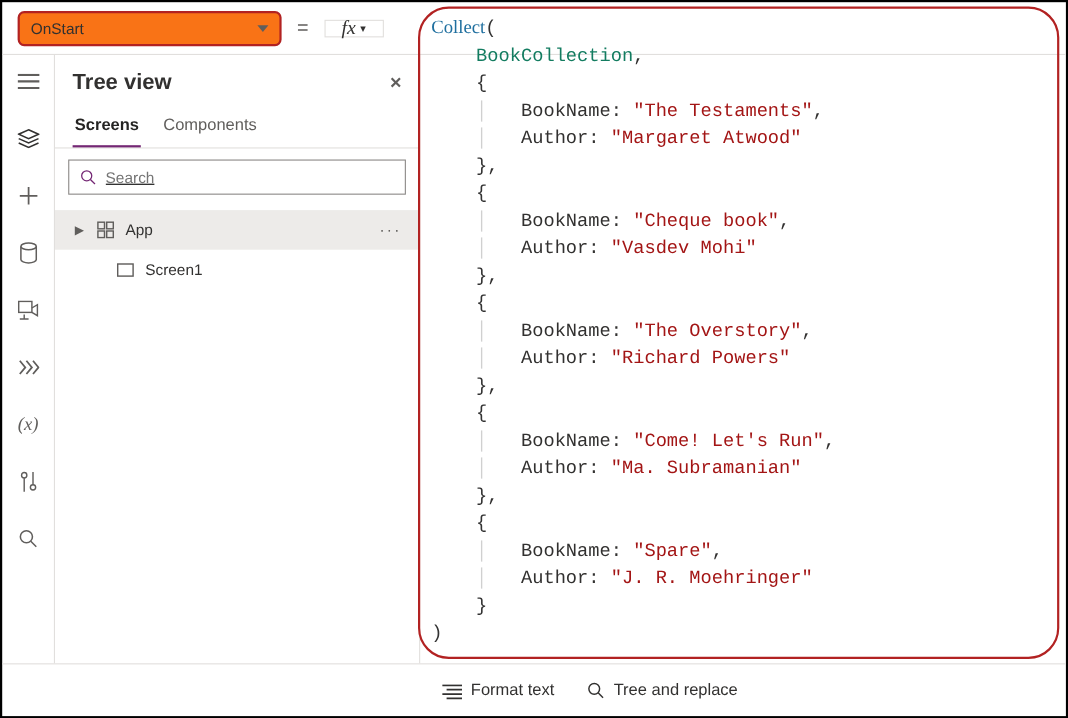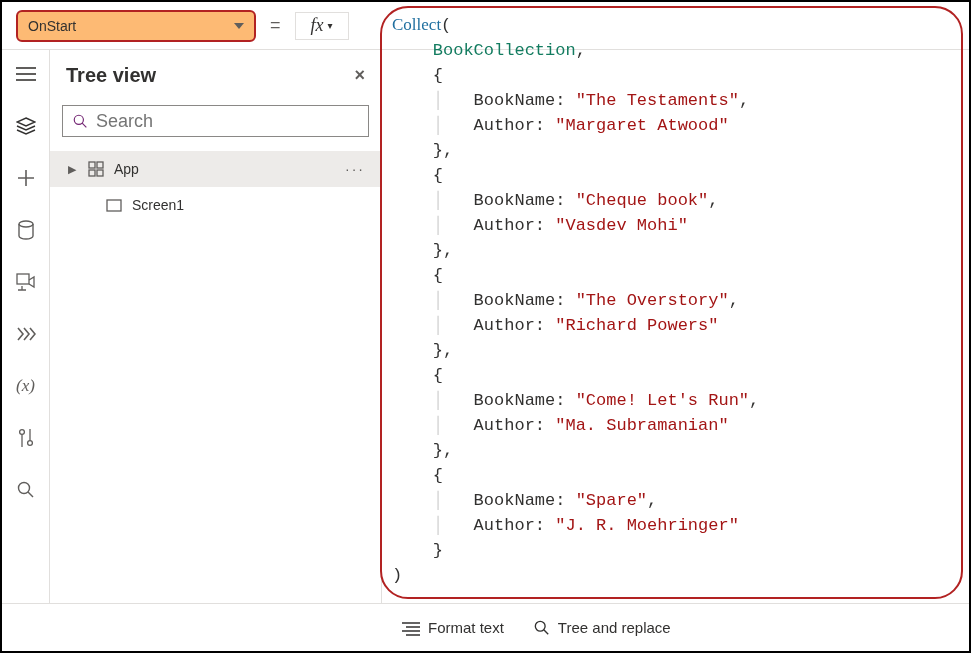--- a/index.html
+++ b/index.html
@@ -24,26 +24,26 @@
 .prop-selector {
   width: 240px;
   height: 32px;
   border: 2px solid #b22222;
   border-radius: 6px;
   display: flex;
   align-items: center;
   justify-content: space-between;
   padding: 0 10px;
   margin-left: 10px;
-  background: #fdba74;
+  background: #f97316;
 }
 .equals { font-size: 18px; color: #605e5c; padding: 0 6px; }
 .fx-box {
   border: 1px solid #e1dfdd;
-  height: 28px;
+  height: 16px;
   width: 54px;
   display: flex;
   align-items: center;
   justify-content: center;
   gap: 4px;
   font-style: italic;
   font-family: "Times New Roman", serif;
   font-size: 18px;
 }
 .fx-box .chev { font-size: 10px; font-style: normal; }
@@ -116,21 +116,22 @@
   gap: 8px;
   border: 1px solid #8a8886;
   height: 32px;
   padding: 0 10px;
   background: #fff;
 }
 .search-box input {
   border: none;
   outline: none;
   flex: 1;
-  font-size: 18px;
+  font-size: 14px;
+  text-decoration: underline;
 }
 .newscreen {
   display: flex;
   align-items: center;
   gap: 8px;
   padding: 6px 16px;
   color: #605e5c;
   cursor: pointer;
 }
 .tree-items { padding-top: 4px; }
@@ -271,20 +272,24 @@
           <circle cx="7" cy="7" r="5.5" fill="none" stroke="#605e5c" stroke-width="1.4"></circle>
           <path d="M11 11l5 5" stroke="#605e5c" stroke-width="1.4"></path>
         </svg>
     </div>
   </div>
 
   <div class="tree-panel">
     <div class="tree-header">
       <span>Tree view</span>
       <span style="font-size:18px;color:#605e5c;">×</span>
+    </div>
+    <div class="tabs">
+      <div class="tab active">Screens</div>
+      <div class="tab">Components</div>
     </div>
     <div class="search-wrap">
       <div class="search-box">
         <svg width="15" height="15" viewBox="0 0 18 18">
             <circle cx="7" cy="7" r="5.5" fill="none" stroke="#742774" stroke-width="1.4"></circle>
             <path d="M11 11l5 5" stroke="#742774" stroke-width="1.4"></path>
           </svg>
         <input type="text" placeholder="Search" style="">
       </div>
     </div>

